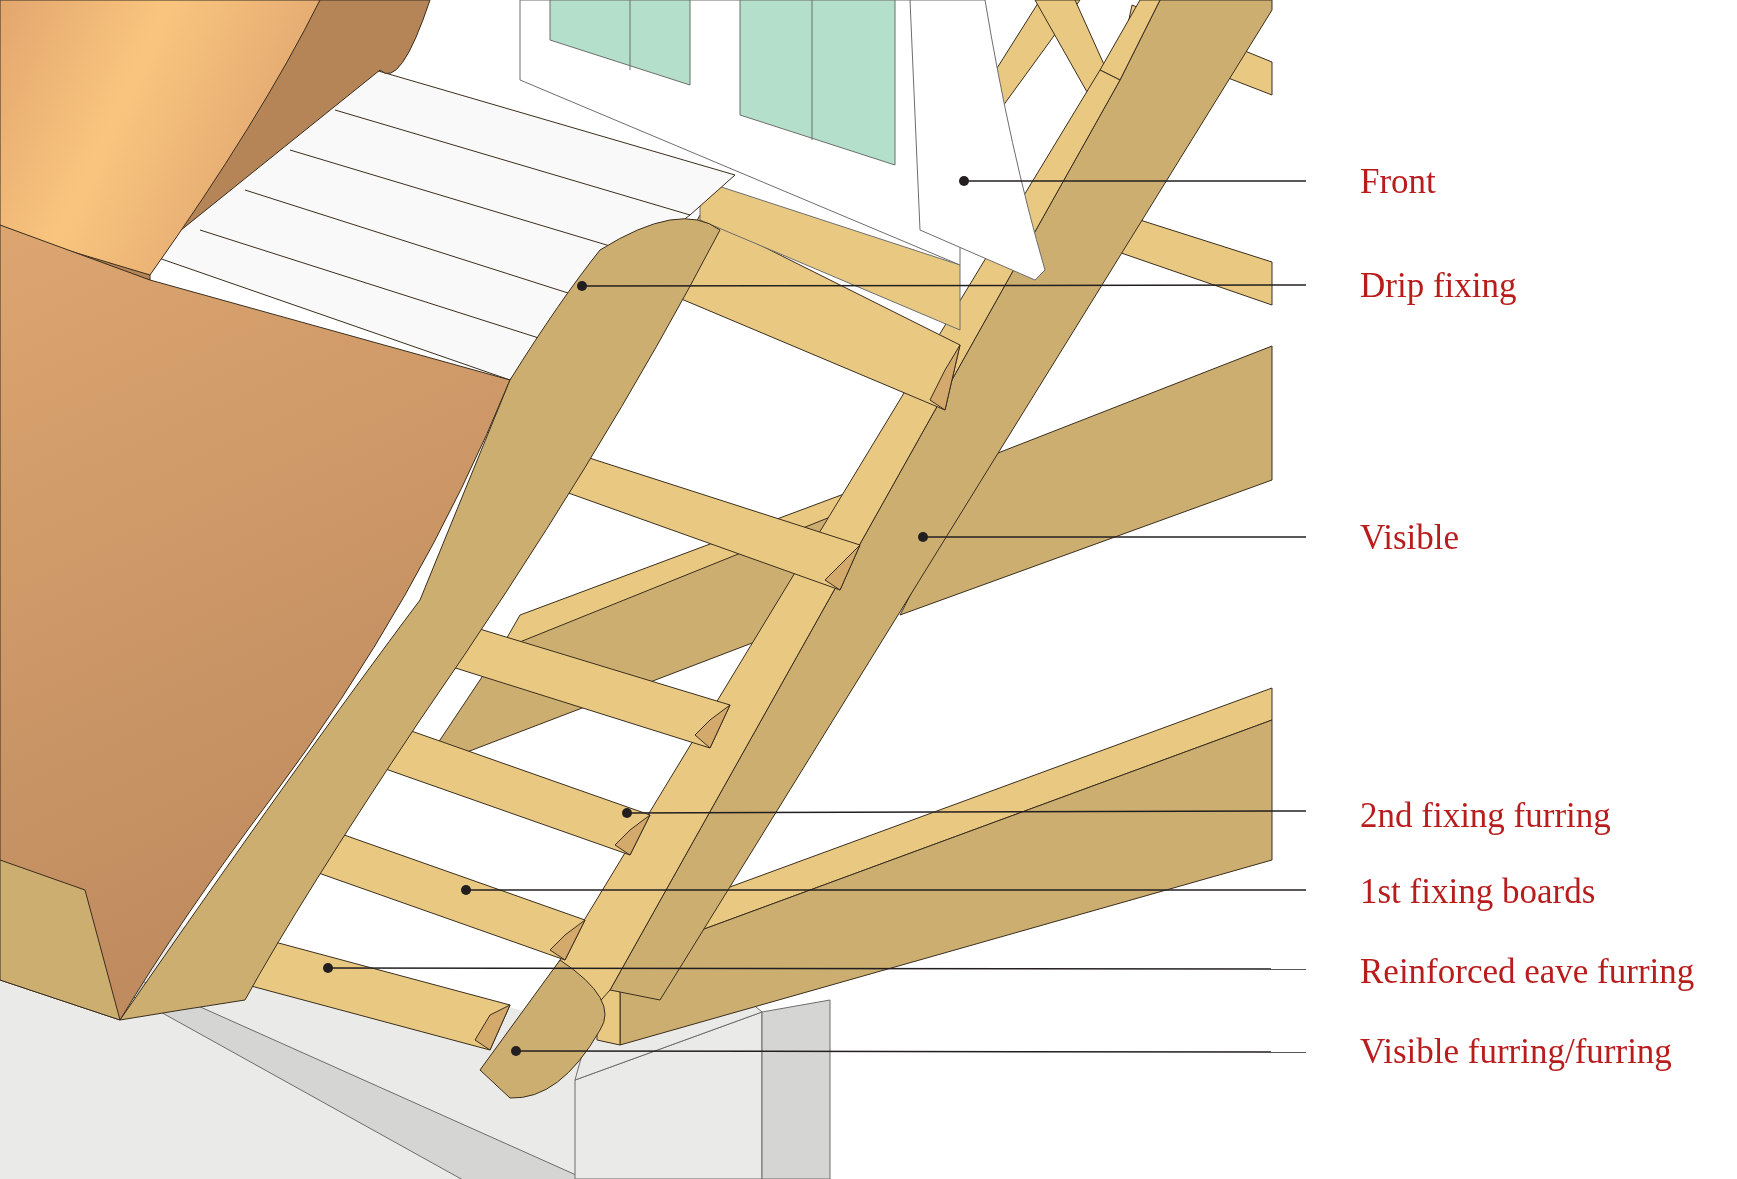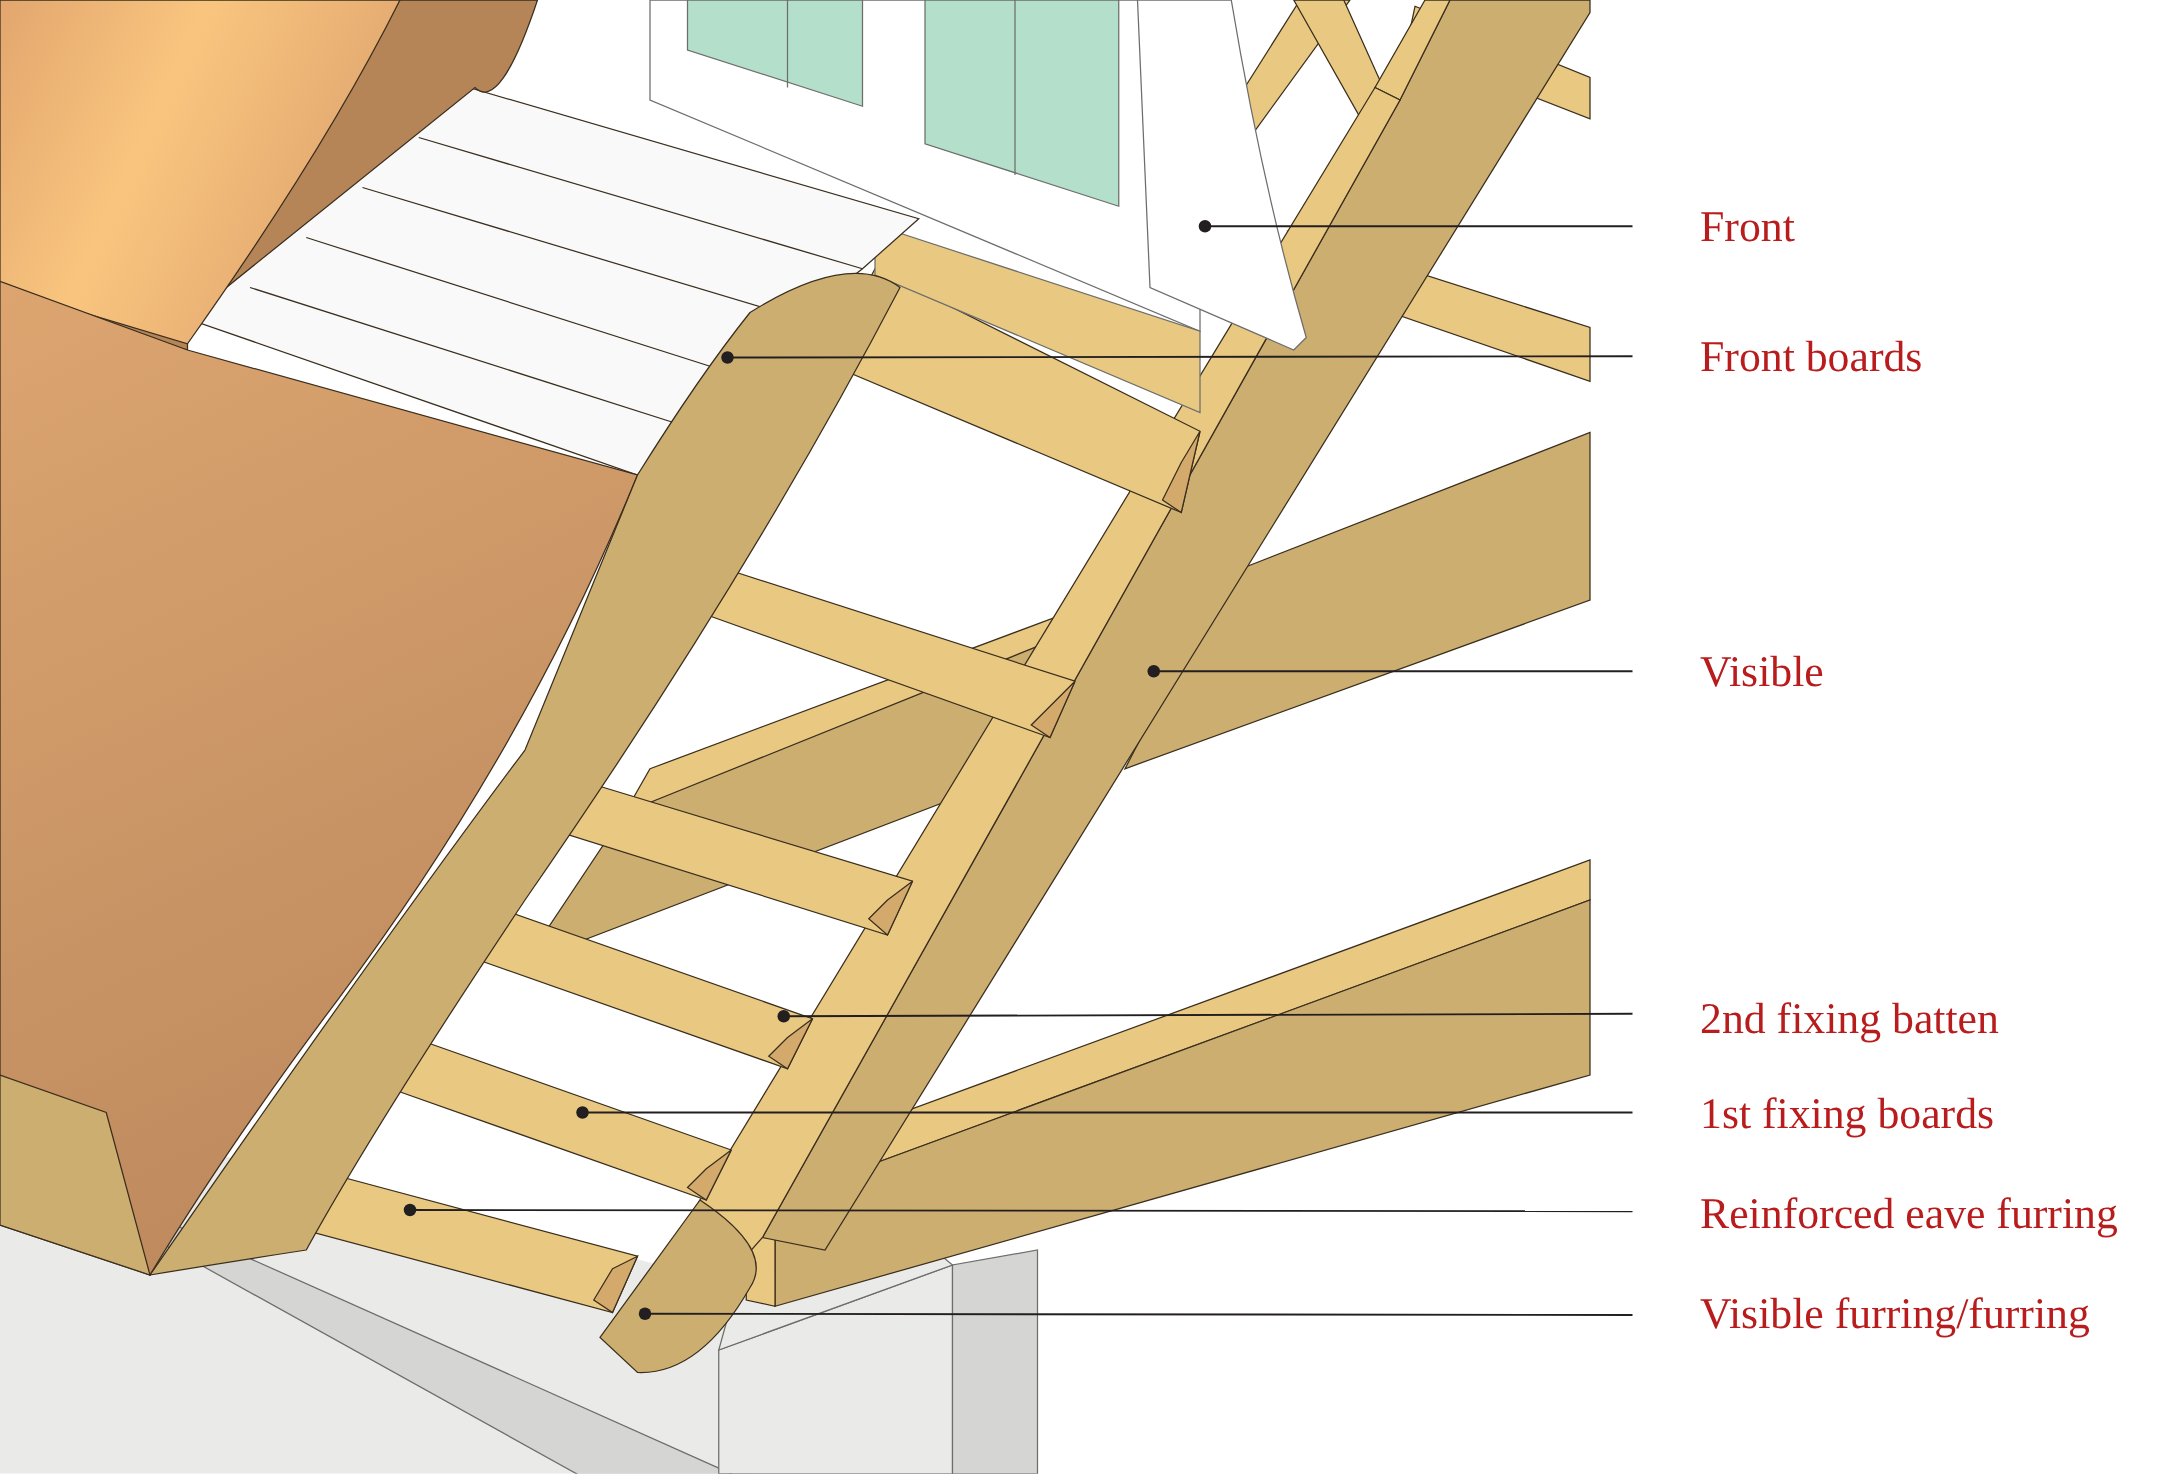--- a/index.html
+++ b/index.html
@@ -106,18 +106,18 @@
     <circle cx="582" cy="286" r="5"></circle>
     <circle cx="923" cy="537" r="5"></circle>
     <circle cx="627" cy="813" r="5"></circle>
     <circle cx="466" cy="890" r="5"></circle>
     <circle cx="328" cy="968" r="5"></circle>
     <circle cx="516" cy="1051" r="5"></circle>
   </g>
 </svg>
 
 <div class="label" style="top:181px">Front</div>
-<div class="label" style="top:285px">Front boards</div>
+<div class="label" style="top:285px">Drip fixing</div>
 <div class="label" style="top:537px">Visible</div>
-<div class="label" style="top:815px">2nd fixing batten</div>
+<div class="label" style="top:815px">2nd fixing furring</div>
 <div class="label" style="top:891px">1st fixing boards</div>
 <div class="label" style="top:971px">Reinforced eave furring</div>
 <div class="label" style="top:1051px">Visible furring/furring</div>
 
 </body></html>

